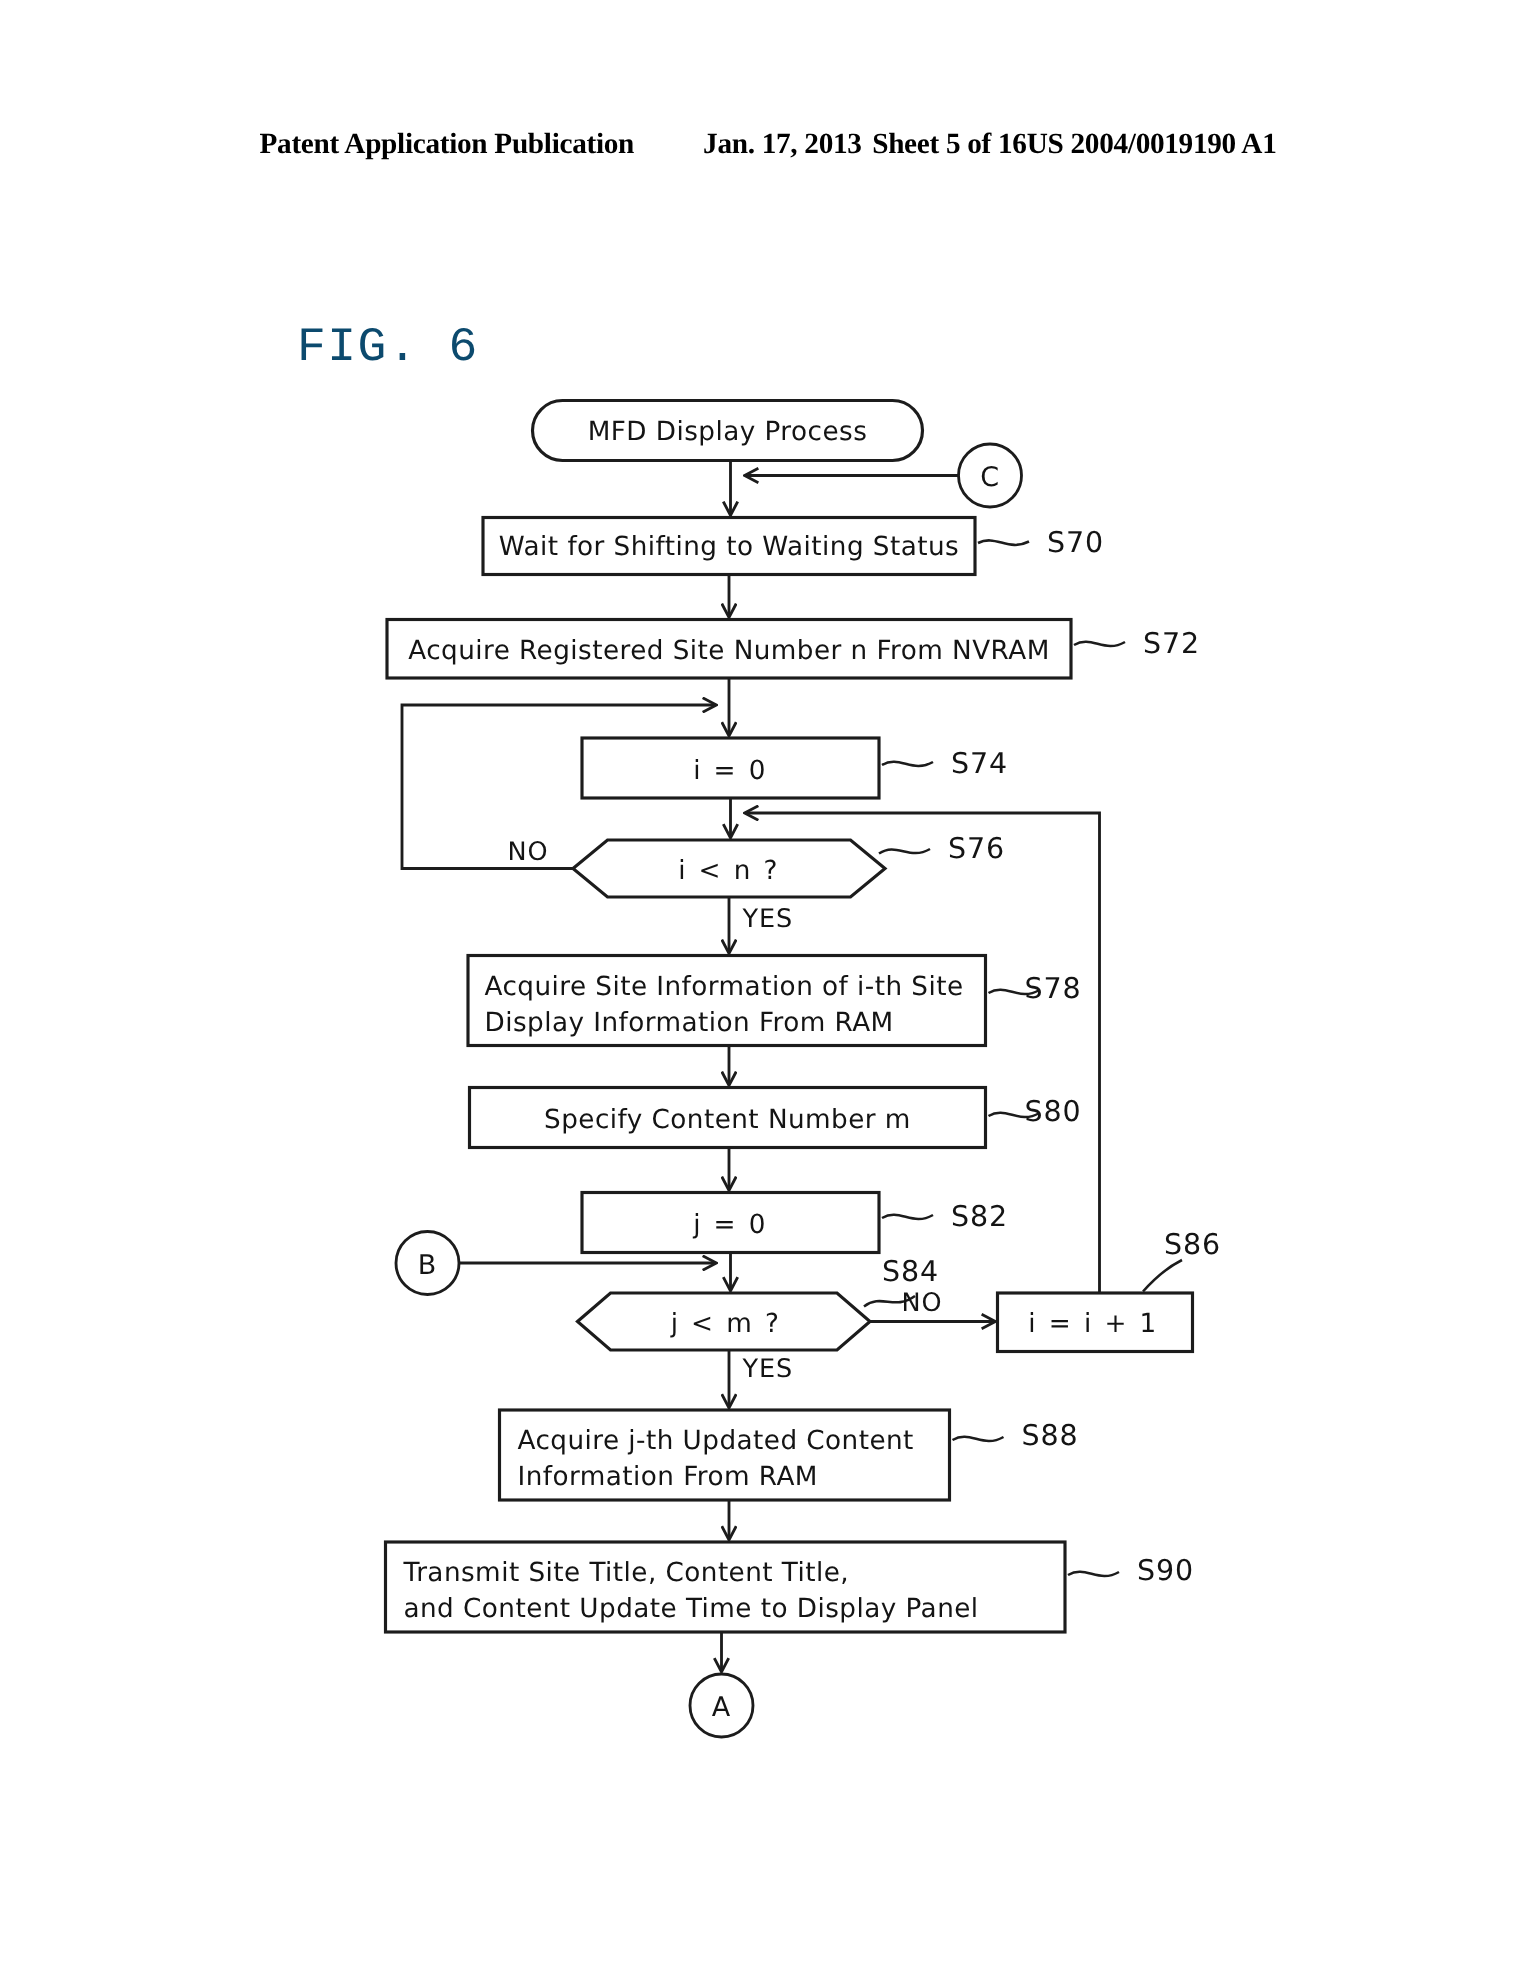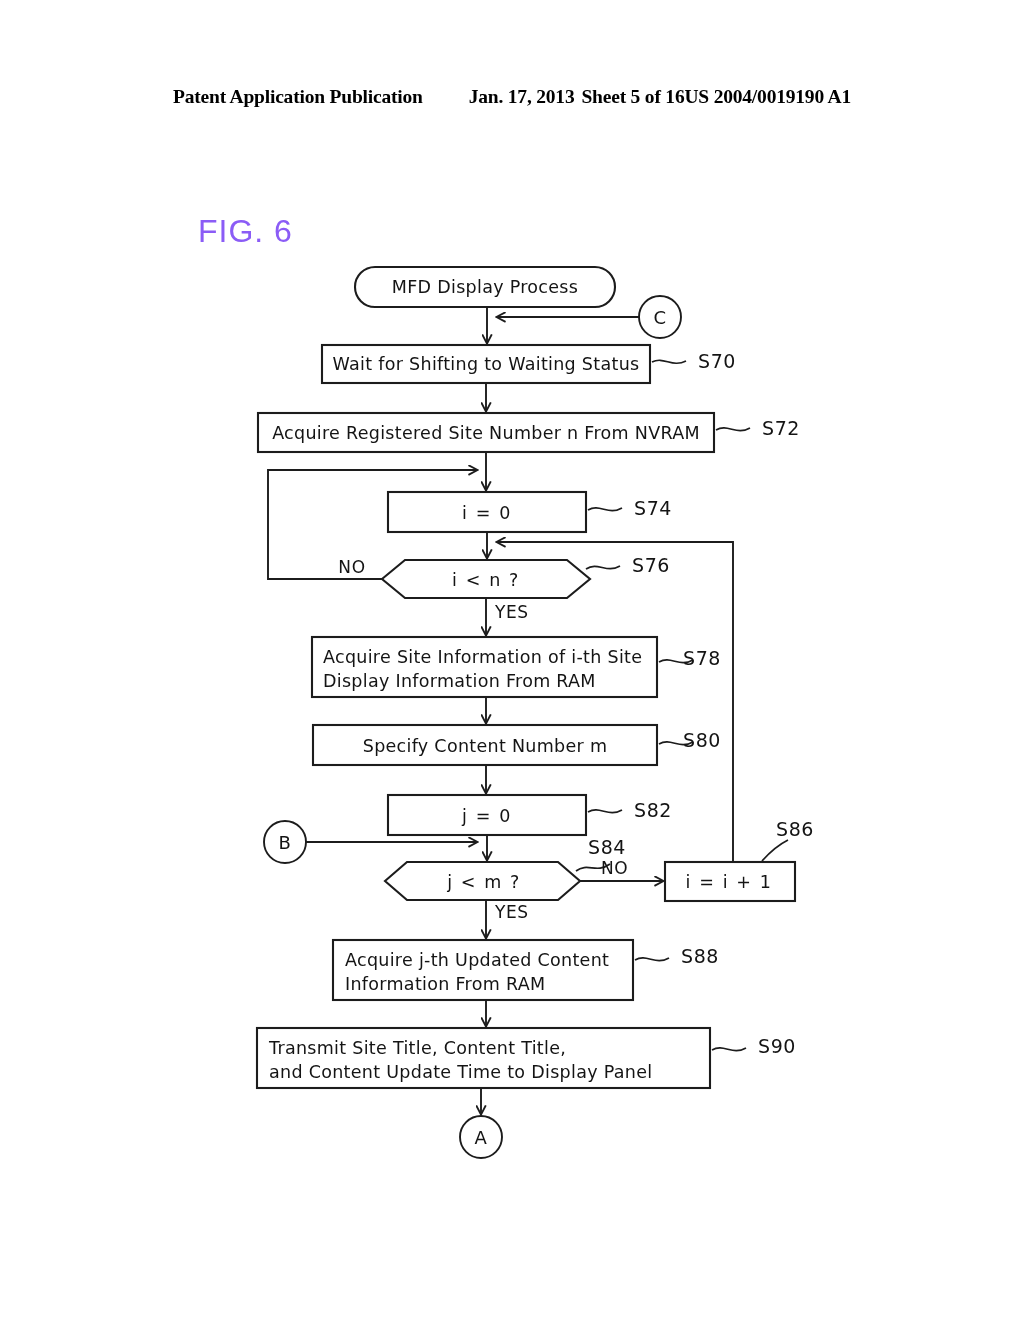--- a/index.html
+++ b/index.html
@@ -40,24 +40,24 @@
   .pub-header .seg-left   { margin-right: 46px; }
   .pub-header .seg-mid    { }
   .pub-header .seg-right  { }
   .pub-header .sheet-gap  { display: inline-block; width: 7px; }
 
   
   .fig-label {
     position: absolute;
     left: 198px;
     top: 213px;
-    font-family: Liberation Sans, sans-serif;
+    font-family: Liberation Mono, monospace;
     font-size: 32px;
     letter-spacing: 1px;
-    color: #8b5cf6;
+    color: #0c4a6e;
   }
 
   
   #flow {
     position: absolute;
     left: 0;
     top: 0;
     width: 1024px;
     height: 1320px;
   }

